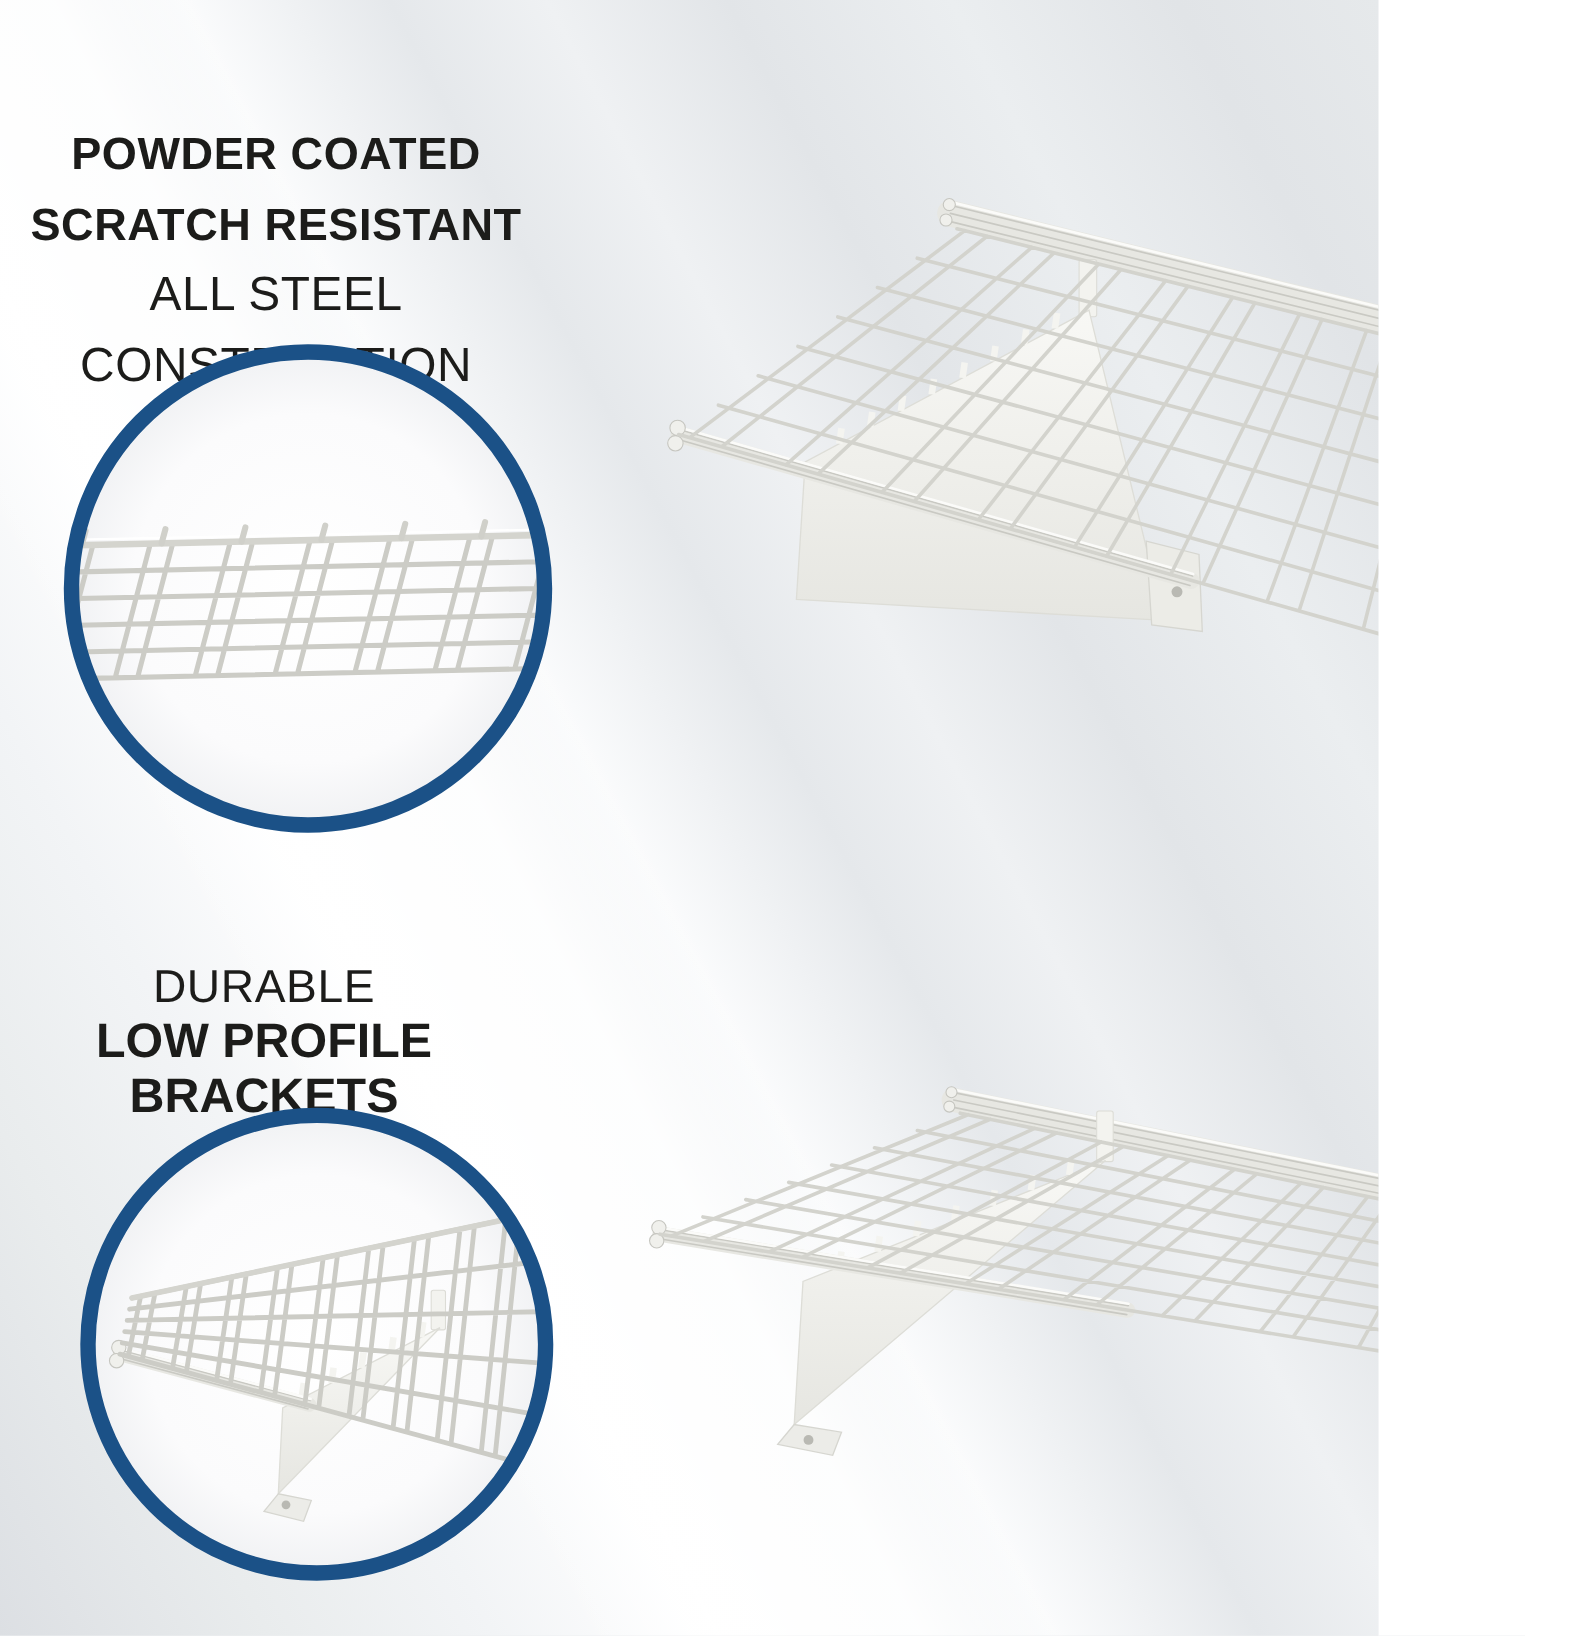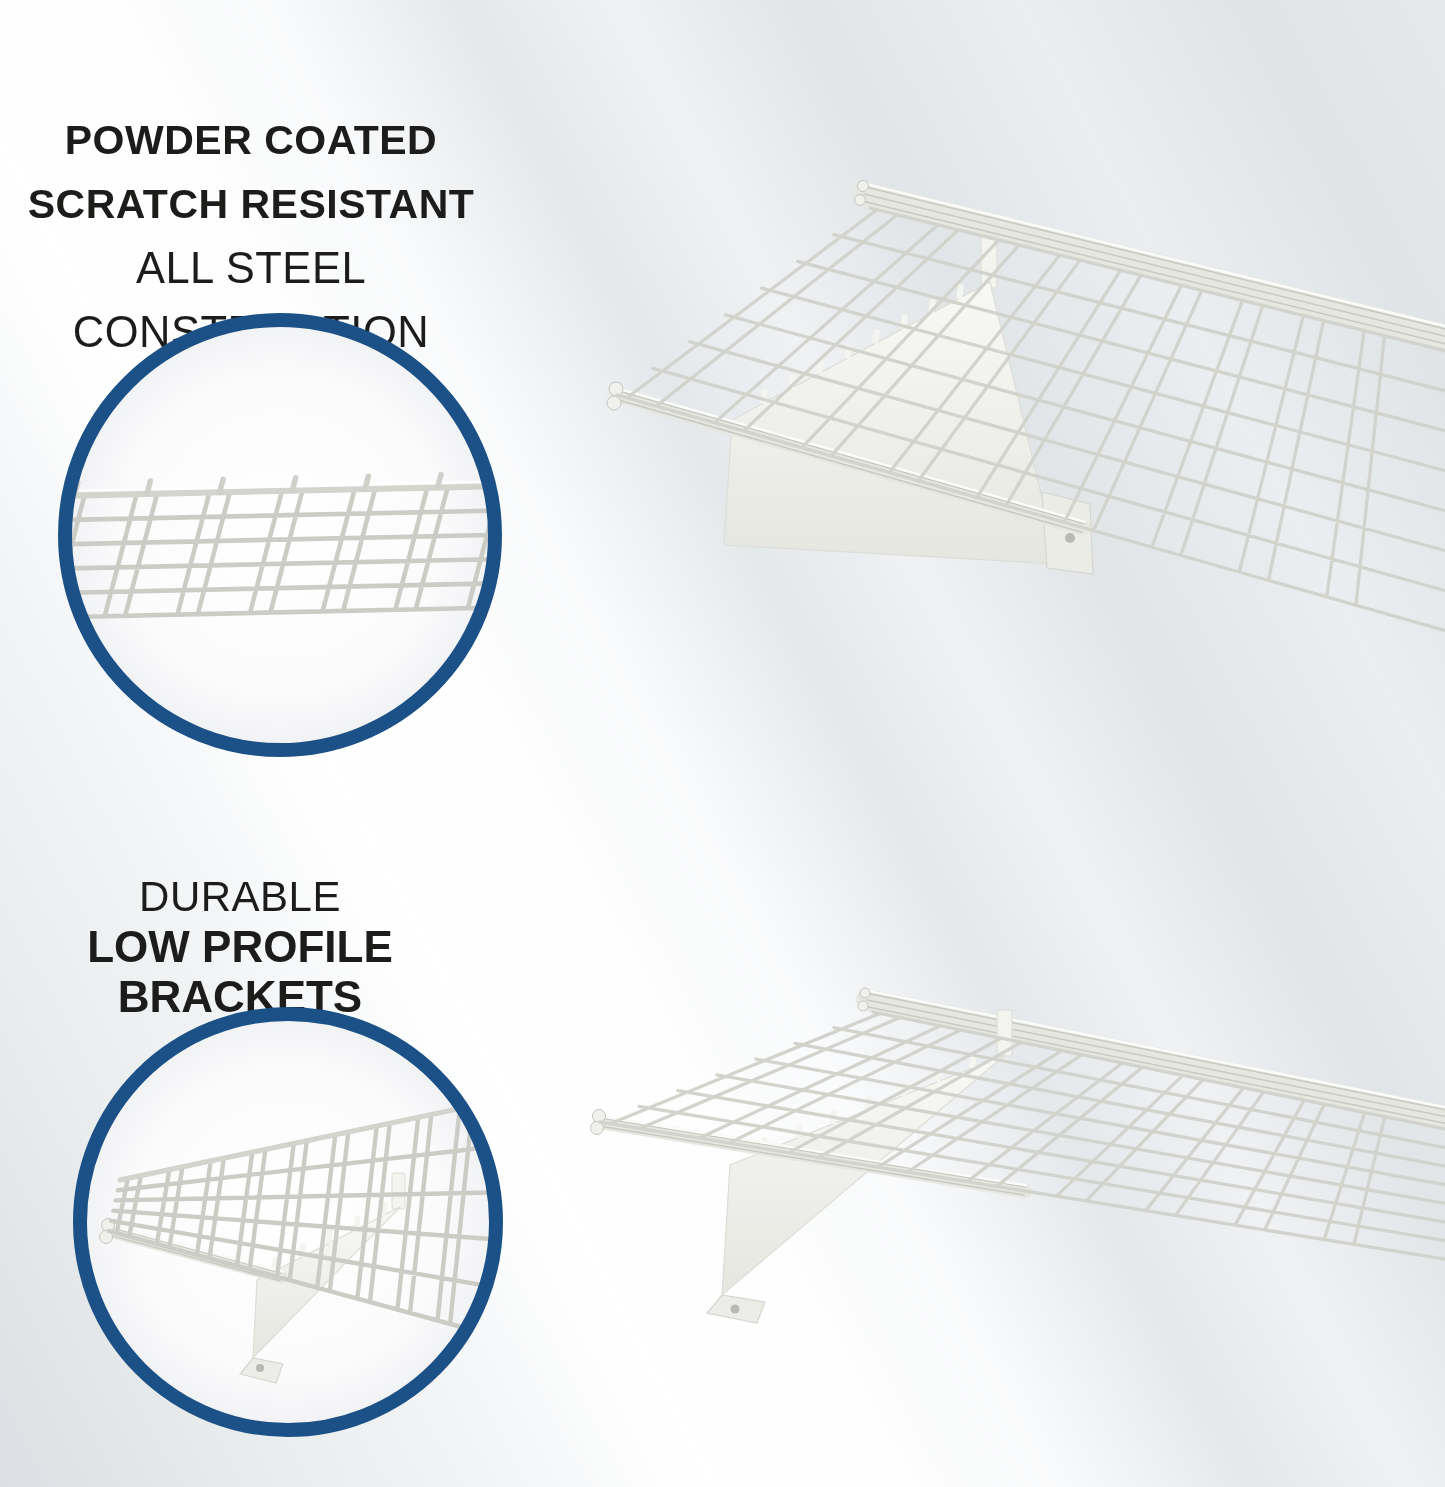--- a/index.html
+++ b/index.html
@@ -1,18 +1,18 @@
 <!DOCTYPE html>
 <html style="--accent: #1b5187; --text: #1c1c1a; --bg: #e4e7ea;"><head>
 <meta charset="utf-8">
 <style>
   html,body{margin:0;padding:0;}
   .canvas{
     position:relative;
-    width:1445px;height:1487px;
+    width:1253px;height:1487px;
     overflow:hidden;
     background-color:var(--bg,#e4e7ea);
     background-image:
       linear-gradient(62deg, rgba(255,255,255,0) 26%, rgba(255,255,255,0.9) 33%, rgba(255,255,255,0.9) 41%, rgba(255,255,255,0) 48%),
       linear-gradient(62deg, #dcdfe3 0%, #e9eced 12%, #f2f4f6 22%, #ffffff 32%, #edf0f2 40%, #fafbfc 47%, #e5e8eb 56%, #eff1f3 63%, #e2e5e8 71%, #ebeef0 81%, #e1e4e7 91%, #e6e9eb 100%);
     font-family:"Liberation Sans", sans-serif;
     color:var(--text,#1c1c1a);
   }
   svg{position:absolute;display:block;}
   .ft{position:absolute;text-align:center;}

